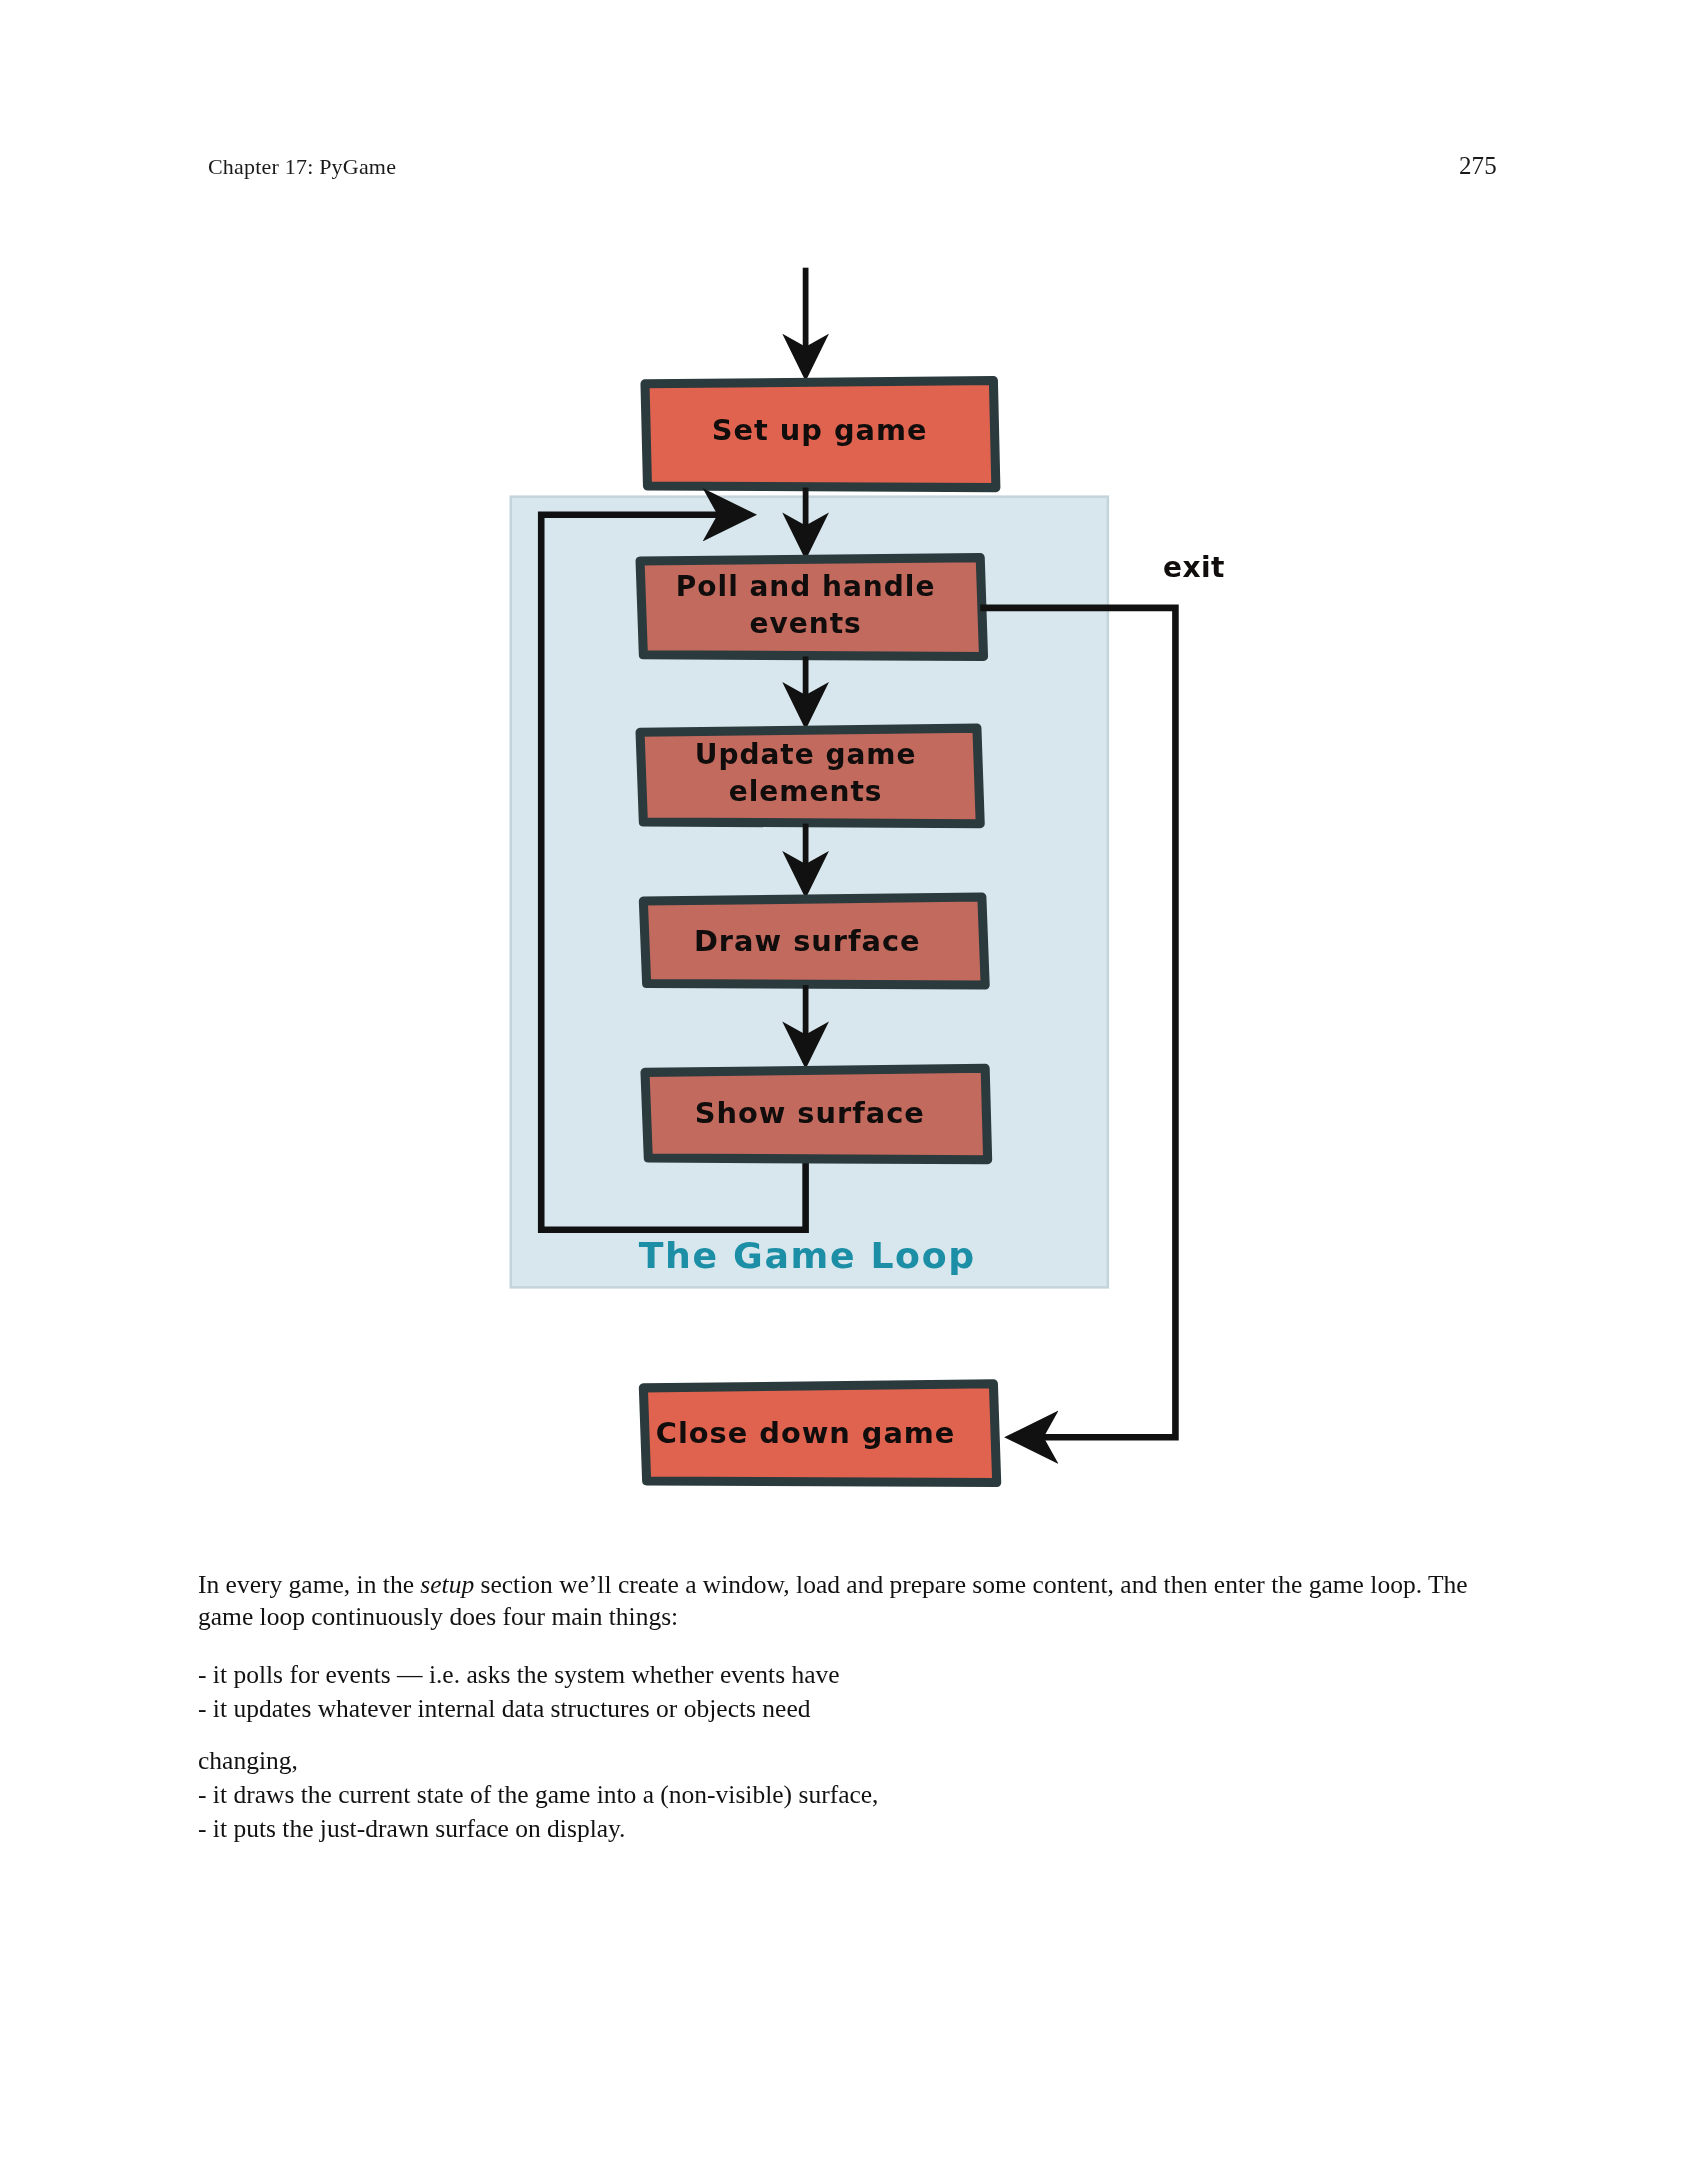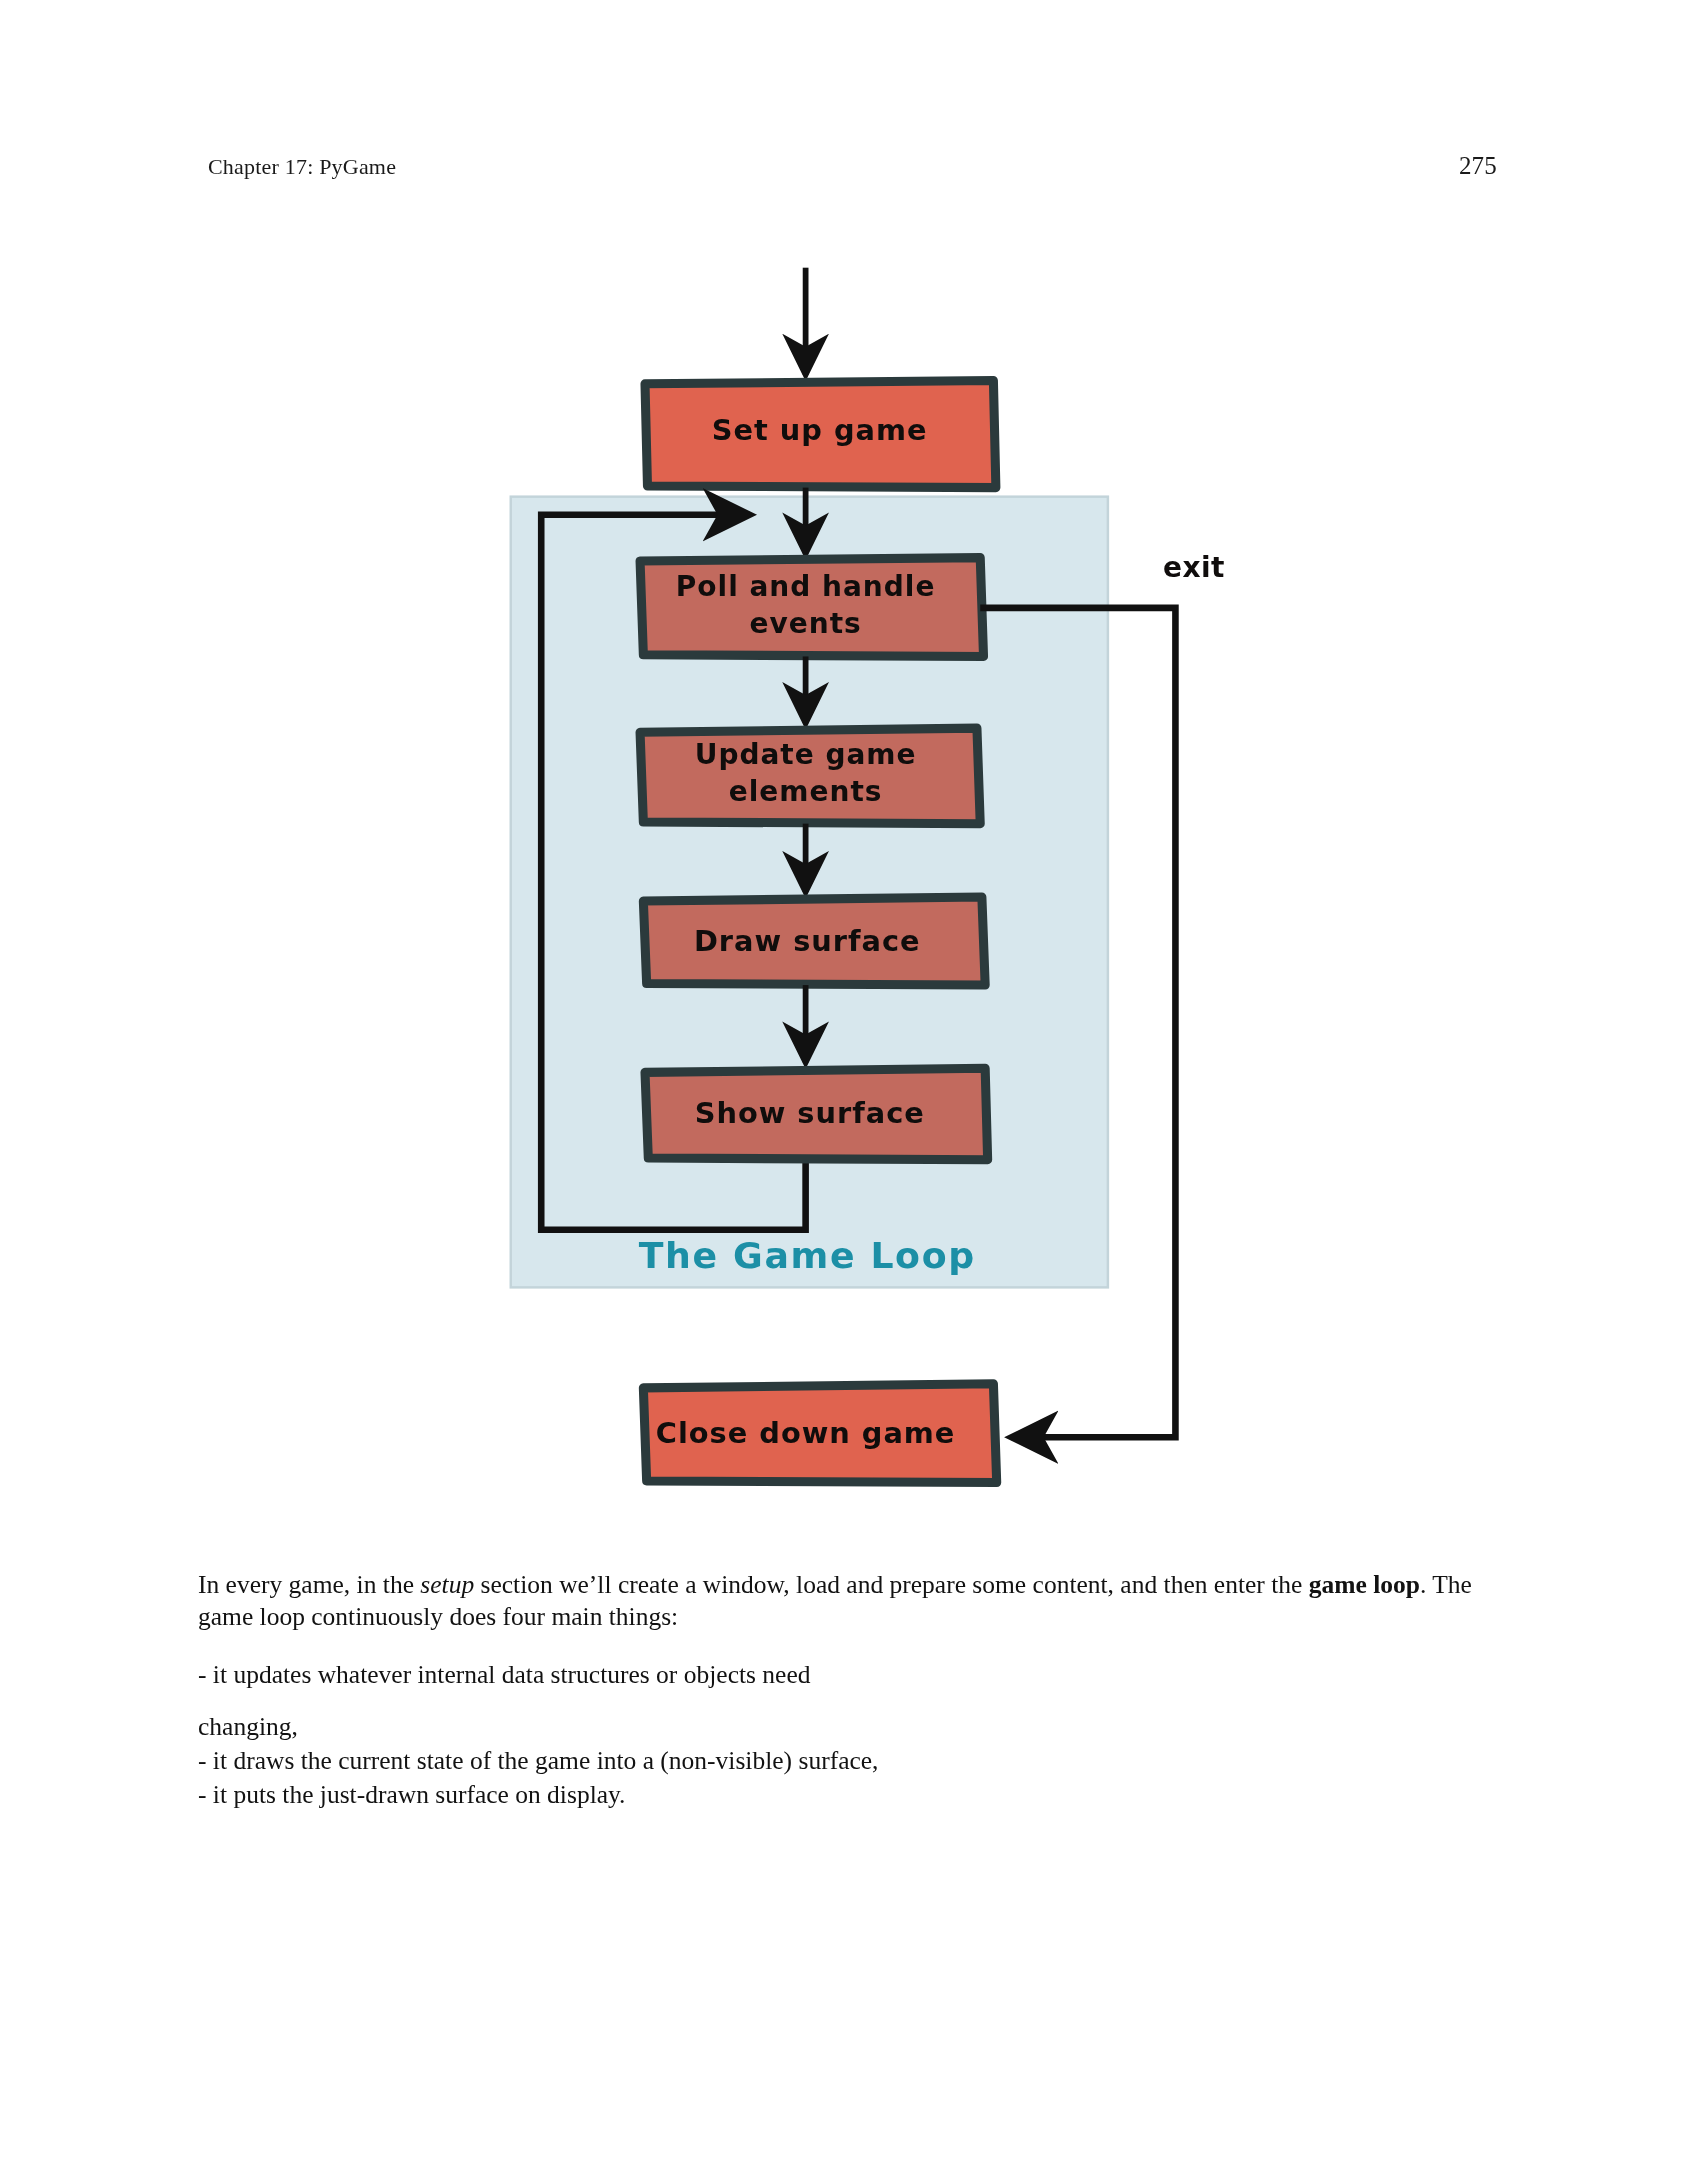--- a/index.html
+++ b/index.html
@@ -72,21 +72,21 @@
     font-size: 25.5px;
     line-height: 1.27;
     color: #121212;
   }
   #body-copy p { margin: 0; }
   #intro-paragraph { margin-bottom: 25px !important; }
   .bullet-line { margin: 0; }
   .gap-line { margin-top: 20px !important; }
   .tight-line { margin-top: 1.6px !important; }
   em.setup-word { font-style: italic; }
-  strong.term { font-weight: bold; }
+  strong.term { font-weight: normal; }
 </style>
 </head>
 <body>
 
 <div id="page-header">
   <span class="chapter-label">Chapter 17: PyGame</span>
   <span class="page-number">275</span>
 </div>
 
 <div id="figure">
@@ -149,20 +149,23 @@
     </g>
   </svg>
 </div>
 
 <div id="body-copy">
 
   <p id="intro-paragraph" style="margin-bottom:25px;">
     <span>In every game, in the </span><em class="setup-word">setup</em><span> section we’ll create a window, load and prepare some content, and then enter the </span><strong class="term">game loop</strong><span>. The game loop continuously does four main things:</span>
   </p>
 
+  <p class="bullet-line gap-line">
+    <span>- it </span><strong class="term">polls</strong><span> for events — i.e. asks the system whether events have</span>
+  </p>
 
 
   <p class="bullet-line tight-line">- it updates whatever internal data structures or objects need</p>
 
   <p class="bullet-line gap-line">changing,</p>
 
   <p class="bullet-line tight-line">- it draws the current state of the game into a (non-visible) surface,</p>
 
   <p class="bullet-line tight-line">- it puts the just-drawn surface on display.</p>
 

